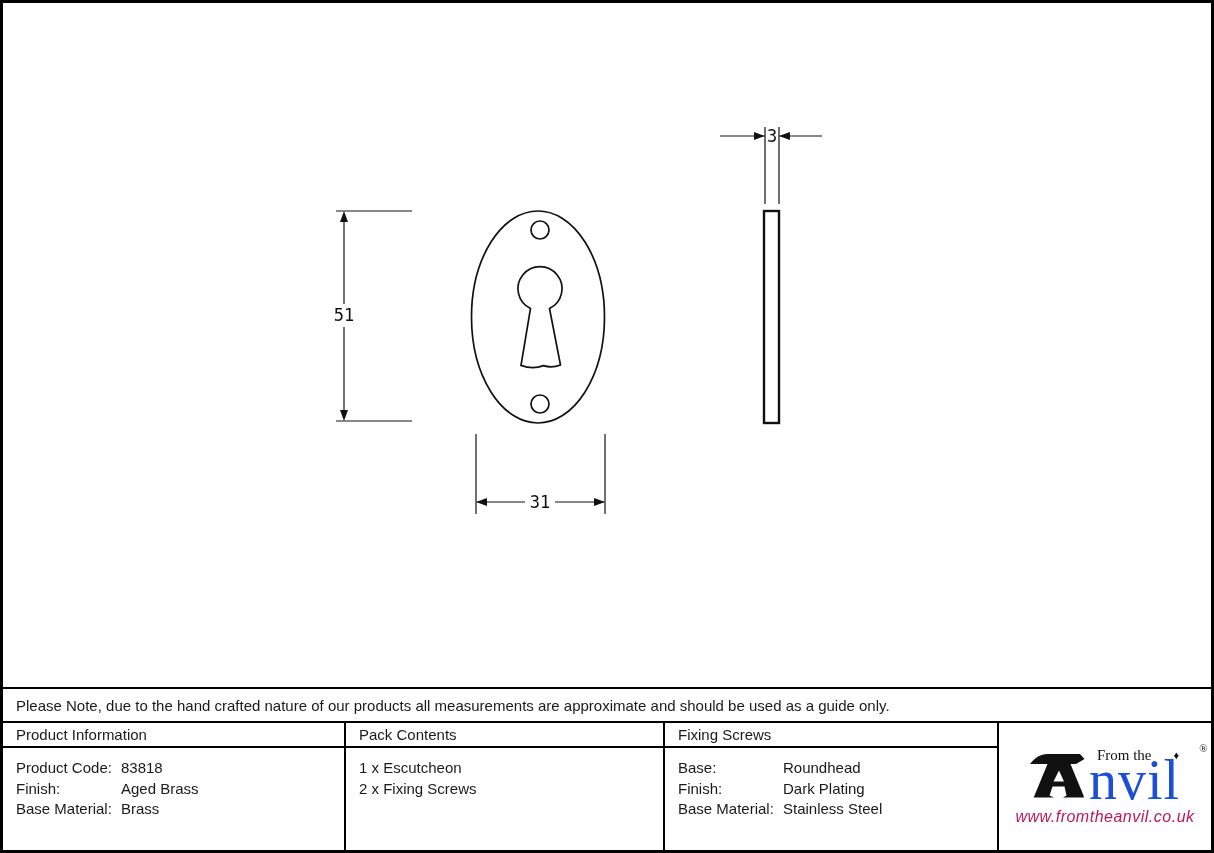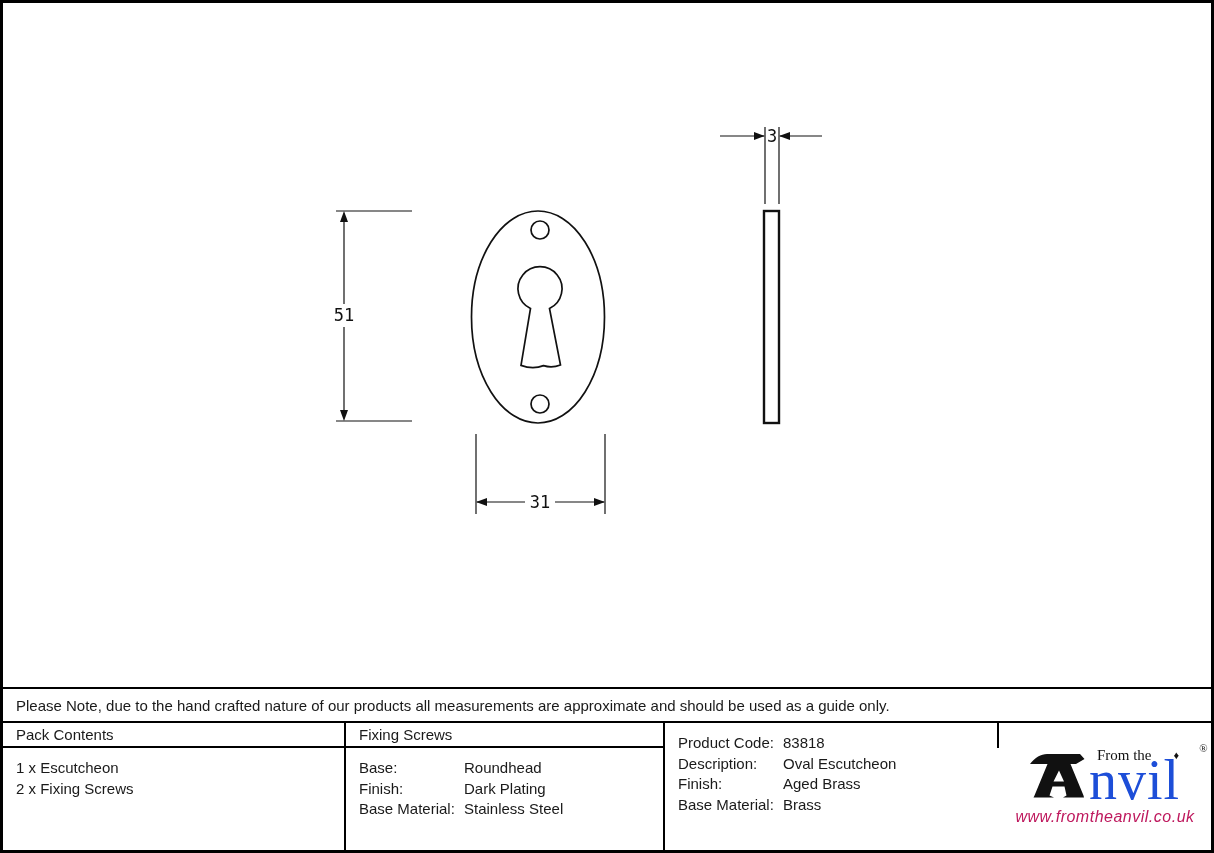--- a/index.html
+++ b/index.html
@@ -116,20 +116,21 @@
       </g>
     </svg>
   </div>
 
   <div class="note-row">
     <span>Please Note, due to the hand crafted nature of our products all measurements are approximate and should be used as a guide only.</span>
   </div>
 
   <div class="spec-table">
 
+    <div class="cell hcell">Product Information</div>
     <div class="cell hcell">Pack Contents</div>
     <div class="cell hcell">Fixing Screws</div>
 
     <div class="cell logo-cell">
       <div class="logo">
         <span class="reg-mark">®</span>
         <div class="logo-top">
           <svg class="anvil-glyph" width="58" height="51" viewBox="0 0 58 51">
             <path fill="#111" fill-rule="evenodd" d="M0,16 C5,9.5 11,6 17,6 L50,6 L54.5,11 L46,16 L40.5,16 L53.5,47.5 L54,49.5
                  L33,49.5 L36.5,47.5 L34.5,38.5 L22.5,38.5 L19.5,47.5 L24,49.5 L3.5,49.5
@@ -145,24 +146,20 @@
           </div>
         </div>
         <div class="website">www.fromtheanvil.co.uk</div>
       </div>
     </div>
 
     <div class="cell bcell">
       <div class="kv">
         <span>Product Code:</span>
         <span>83818</span>
-      </div>
-      <div class="kv">
-        <span>Description:</span>
-        <span>Oval Escutcheon</span>
       </div>
       <div class="kv">
         <span>Finish:</span>
         <span>Aged Brass</span>
       </div>
       <div class="kv">
         <span>Base Material:</span>
         <span>Brass</span>
       </div>
     </div>

